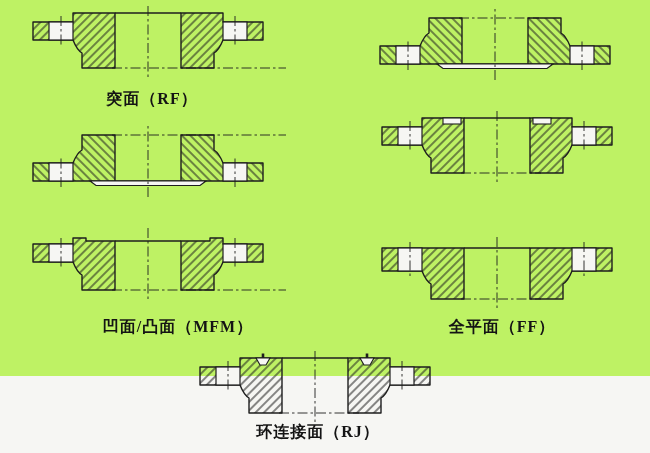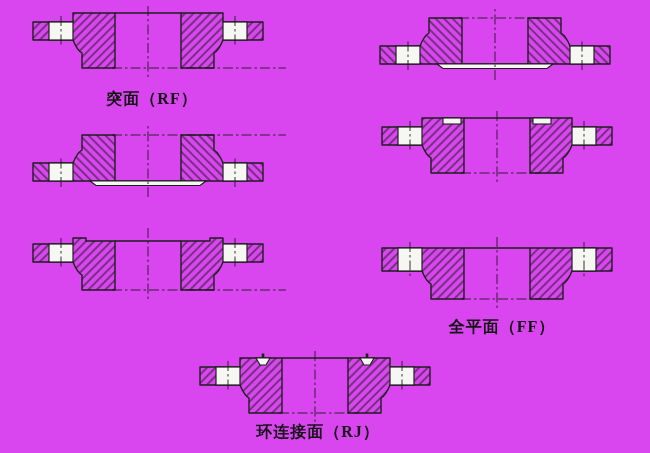--- a/index.html
+++ b/index.html
@@ -3,21 +3,21 @@
 <meta charset="utf-8">
 <style>
   html,body{margin:0;padding:0;}
   body{
     width:650px;height:453px;
     background:#f6f6f3;
     font-family:"Liberation Serif","DejaVu Serif",serif;
     overflow:hidden;
   }
   .page{
-    position:relative;width:650px;height:453px;background:#d946ef;text-decoration:underline;
+    position:relative;width:650px;height:376px;background:#bef264;text-decoration:underline;
   }
   .fig{position:absolute;width:270px;height:74px;}
   .fig svg{display:block;}
   .cap{
     position:absolute;transform:translateX(-50%);
     font-size:16px;font-weight:600;color:#141414;
     letter-spacing:1px;white-space:nowrap;
   }
 </style>
 </head>
@@ -168,16 +168,17 @@
           <line x1="172" y1="3.5" x2="172" y2="8" stroke="#1e1e1e" stroke-width="2.6"></line>
           <line x1="120" y1="1" x2="120" y2="73" stroke="#1e1e1e" stroke-width="0.9" stroke-dasharray="10 3 2.5 3"></line>
           <line x1="33" y1="11" x2="33" y2="41" stroke="#1e1e1e" stroke-width="0.9" stroke-dasharray="10 3 2.5 3"></line>
           <line x1="207" y1="11" x2="207" y2="41" stroke="#1e1e1e" stroke-width="0.9" stroke-dasharray="10 3 2.5 3"></line>
           <line x1="84" y1="63" x2="164" y2="63" stroke="#1e1e1e" stroke-width="0.9" stroke-dasharray="10 3 2.5 3"></line>
         </g>
       </svg>
     </div>
 
   <div class="cap" style="left:152px;top:89px">突面（RF）</div>
+  <div class="cap" style="left:178px;top:317px">凹面/凸面（MFM）</div>
   <div class="cap" style="left:502px;top:317px">全平面（FF）</div>
   <div class="cap" style="left:318px;top:422px">环连接面（RJ）</div>
 
 </div>
 
 </body></html>

